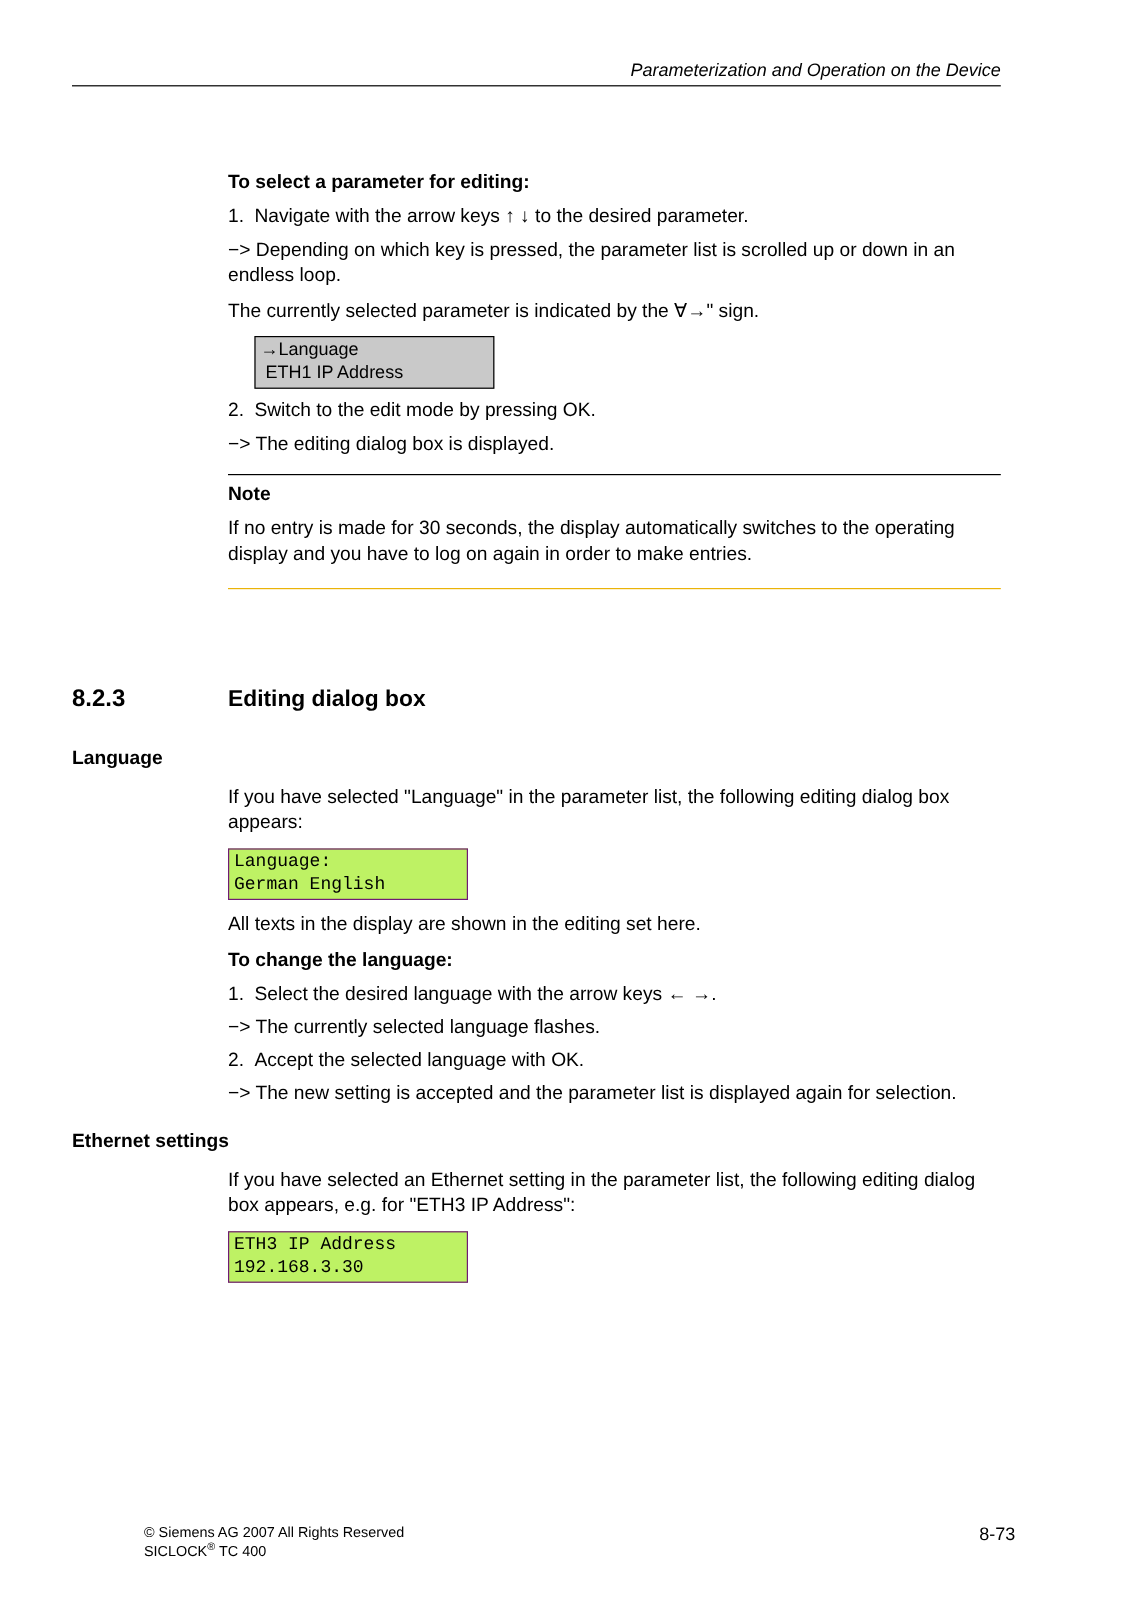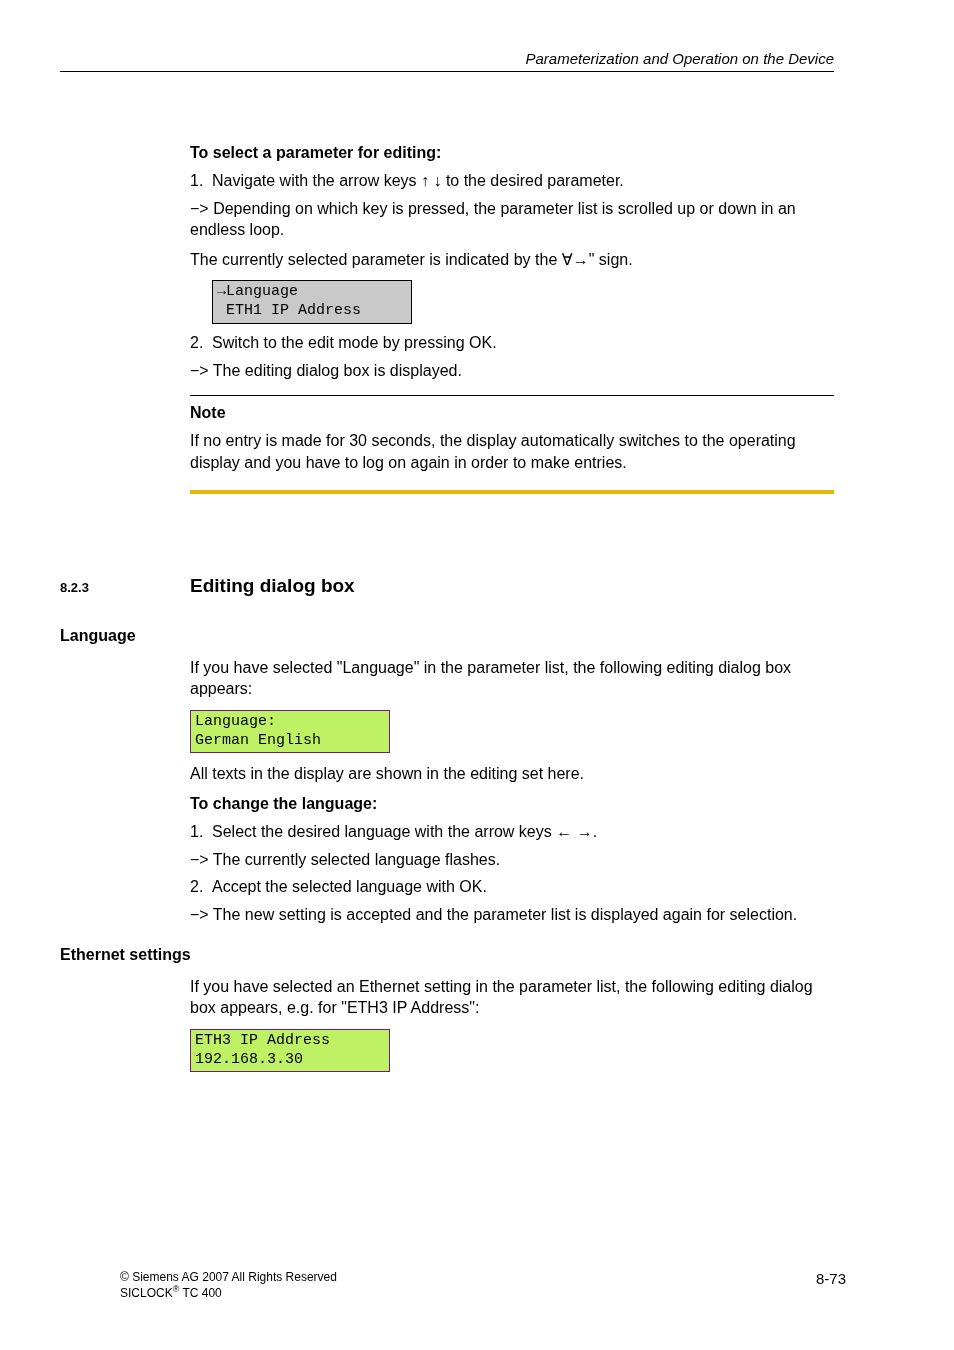--- a/index.html
+++ b/index.html
@@ -46,60 +46,60 @@
     flex: 1;
   }
   .sub {
     margin-left: 22px;
     margin-top: 4px;
     margin-bottom: 4px;
   }
   .display-box {
     border: 1px solid #000;
     background: #c9c9c9;
-    font-family: Liberation Mono, monospace;
+    font-family: Liberation Sans, sans-serif;
     font-size: 15px;
     padding: 2px 4px;
     width: 190px;
     margin: 10px 0 10px 22px;
     line-height: 1.25;
     white-space: pre;
   }
   .display-box-lang {
     border: 1px solid #701a75;
     background: #bef264;
     font-family: "Courier New", monospace;
     font-size: 15px;
     padding: 2px 4px;
     width: 190px;
     margin: 10px 0;
     line-height: 1.25;
     white-space: pre;
   }
   .note-block {
     border-top: 1px solid #000;
-    border-bottom: 4px solid #eab308;
+    border-bottom: 1px solid #eab308;
     padding: 8px 0;
     margin: 14px 0 40px 0;
   }
   .note-title {
     font-weight: bold;
     margin-bottom: 6px;
   }
   .sec-row {
     display: flex;
     align-items: baseline;
     margin-bottom: 30px;
     margin-top: 20px;
   }
   .sec-num {
     width: 130px;
     flex: 0 0 130px;
     font-weight: bold;
-    font-size: 13px;
+    font-size: 20px;
   }
   .sec-title {
     font-weight: bold;
     font-size: 19px;
     margin-top: 41px;
   }
   .side-heading {
     font-weight: bold;
     margin-top: 20px;
     margin-bottom: 12px;

